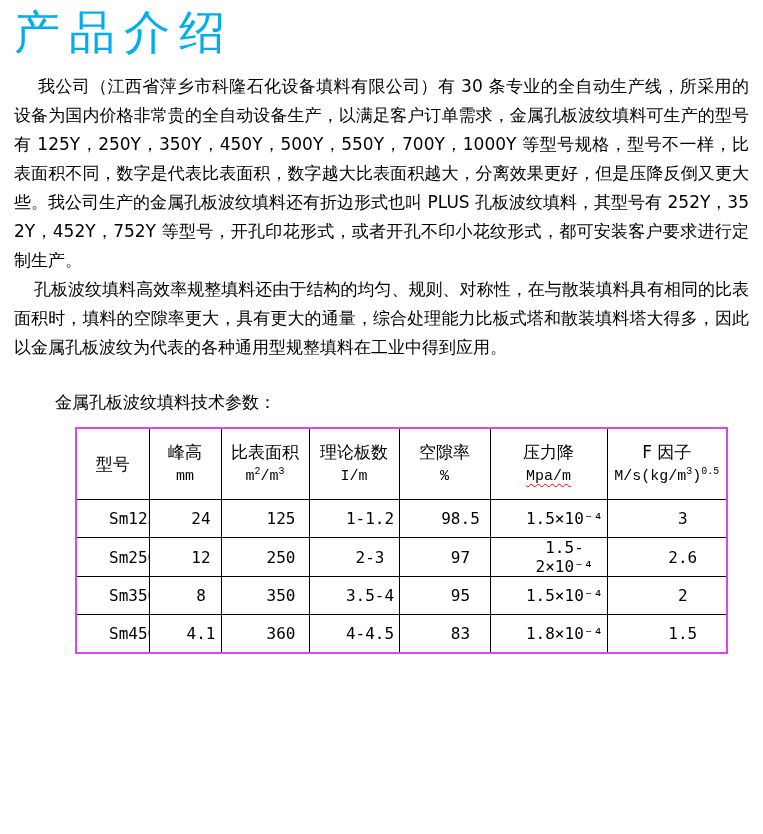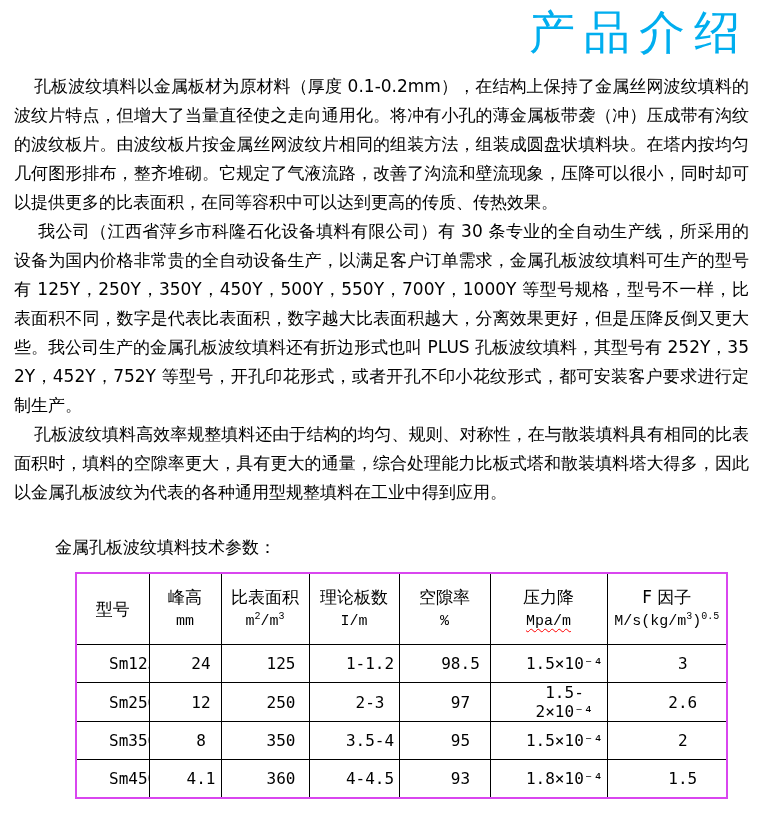--- a/index.html
+++ b/index.html
@@ -4,21 +4,21 @@
 <style>
   html, body { margin: 0; padding: 0; background: #ffffff; }
   body {
     width: 763px; height: 834px; overflow: hidden;
     font-family: "DejaVu Sans", sans-serif;
     color: #000000;
   }
   .page { width: 763px; height: 834px; box-sizing: border-box; padding: 6px 14px 0 14px; overflow: hidden; }
 
   .page-title {
-    text-align: right;
+    text-align: left;
     color: #00AEEF;
     font-size: 46px;
     line-height: 52px;
     font-weight: 400;
     letter-spacing: 9px;
     margin: 0 0 14px 0;
     font-family: "DejaVu Serif", serif;
   }
 
   .para {
@@ -84,21 +84,20 @@
   col.c5 { width: 117px; }
   col.c6 { width: 120px; }
 </style>
 </head>
 <body>
 
 <div class="page">
 
   <h1 class="page-title">产品介绍</h1>
 
-  <p class="para indent-a">孔板波纹填料以金属板材为原材料（厚度 0.1-0.2mm），在结构上保持了金属丝网波纹填料的波纹片特点，但增大了当量直径使之走向通用化。将冲有小孔的薄金属板带袭（冲）压成带有沟纹的波纹板片。由波纹板片按金属丝网波纹片相同的组装方法，组装成圆盘状填料块。在塔内按均匀几何图形排布，整齐堆砌。它规定了气液流路，改善了沟流和壁流现象，压降可以很小，同时却可以提供更多的比表面积，在同等容积中可以达到更高的传质、传热效果。</p>
   <p class="para indent-b">我公司（江西省萍乡市科隆石化设备填料有限公司）有 30 条专业的全自动生产线，所采用的设备为国内价格非常贵的全自动设备生产，以满足客户订单需求，金属孔板波纹填料可生产的型号有 125Y，250Y，350Y，450Y，500Y，550Y，700Y，1000Y 等型号规格，型号不一样，比表面积不同，数字是代表比表面积，数字越大比表面积越大，分离效果更好，但是压降反倒又更大些。我公司生产的金属孔板波纹填料还有折边形式也叫 PLUS 孔板波纹填料，其型号有 252Y，352Y，452Y，752Y 等型号，开孔印花形式，或者开孔不印小花纹形式，都可安装客户要求进行定制生产。</p>
   <p class="para indent-a">孔板波纹填料高效率规整填料还由于结构的均匀、规则、对称性，在与散装填料具有相同的比表面积时，填料的空隙率更大，具有更大的通量，综合处理能力比板式塔和散装填料塔大得多，因此以金属孔板波纹为代表的各种通用型规整填料在工业中得到应用。</p>
 
   <div class="table-label">金属孔板波纹填料技术参数：</div>
 
   <table class="specs">
     <colgroup>
       <col class="c0">
         <col class="c1">
         <col class="c2">
@@ -178,20 +177,20 @@
           <td>3.5-4</td>
           <td>95</td>
           <td>1.5×10⁻⁴</td>
           <td>2</td>
         </tr>
         <tr>
           <td>Sm450Y</td>
           <td>4.1</td>
           <td>360</td>
           <td>4-4.5</td>
-          <td>93</td>
+          <td>83</td>
           <td>1.8×10⁻⁴</td>
           <td>1.5</td>
         </tr>
       </tbody>
   </table>
 
 </div>
 
 </body></html>

